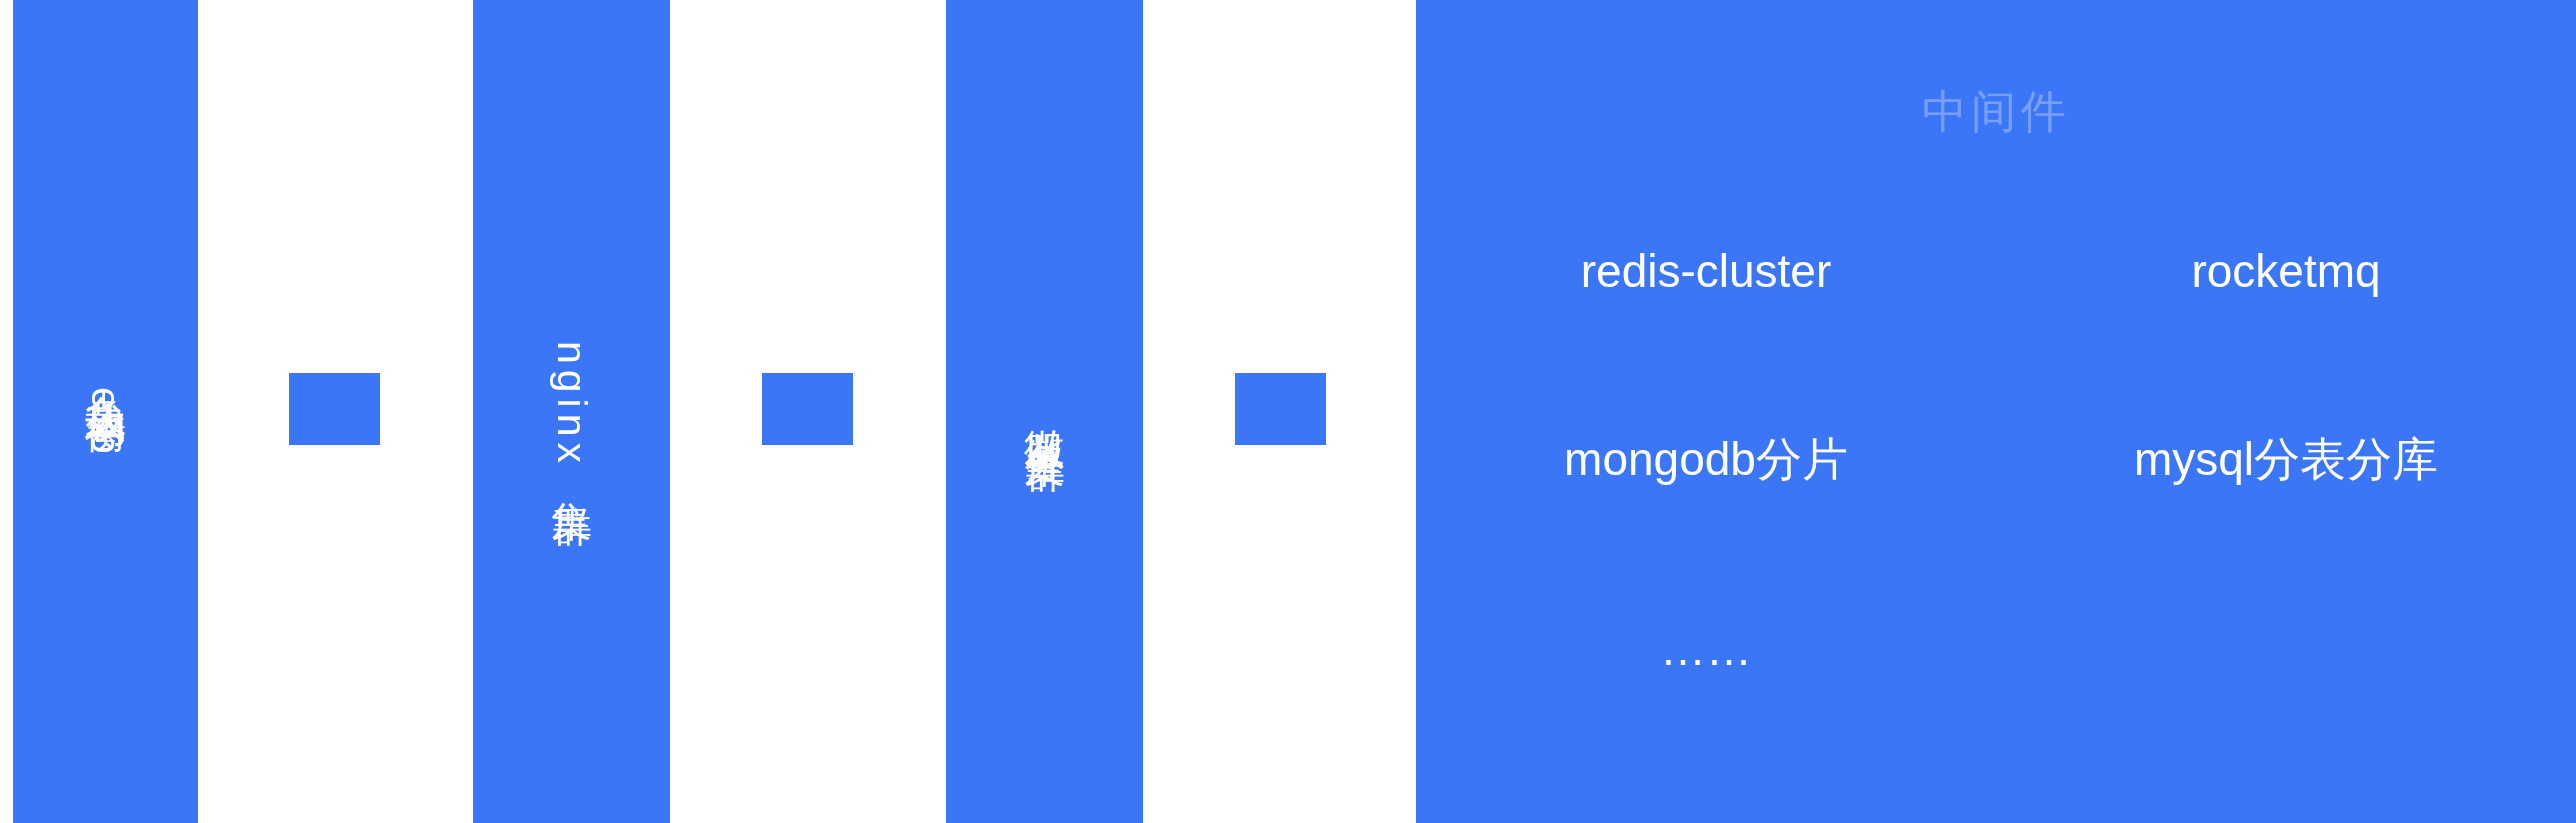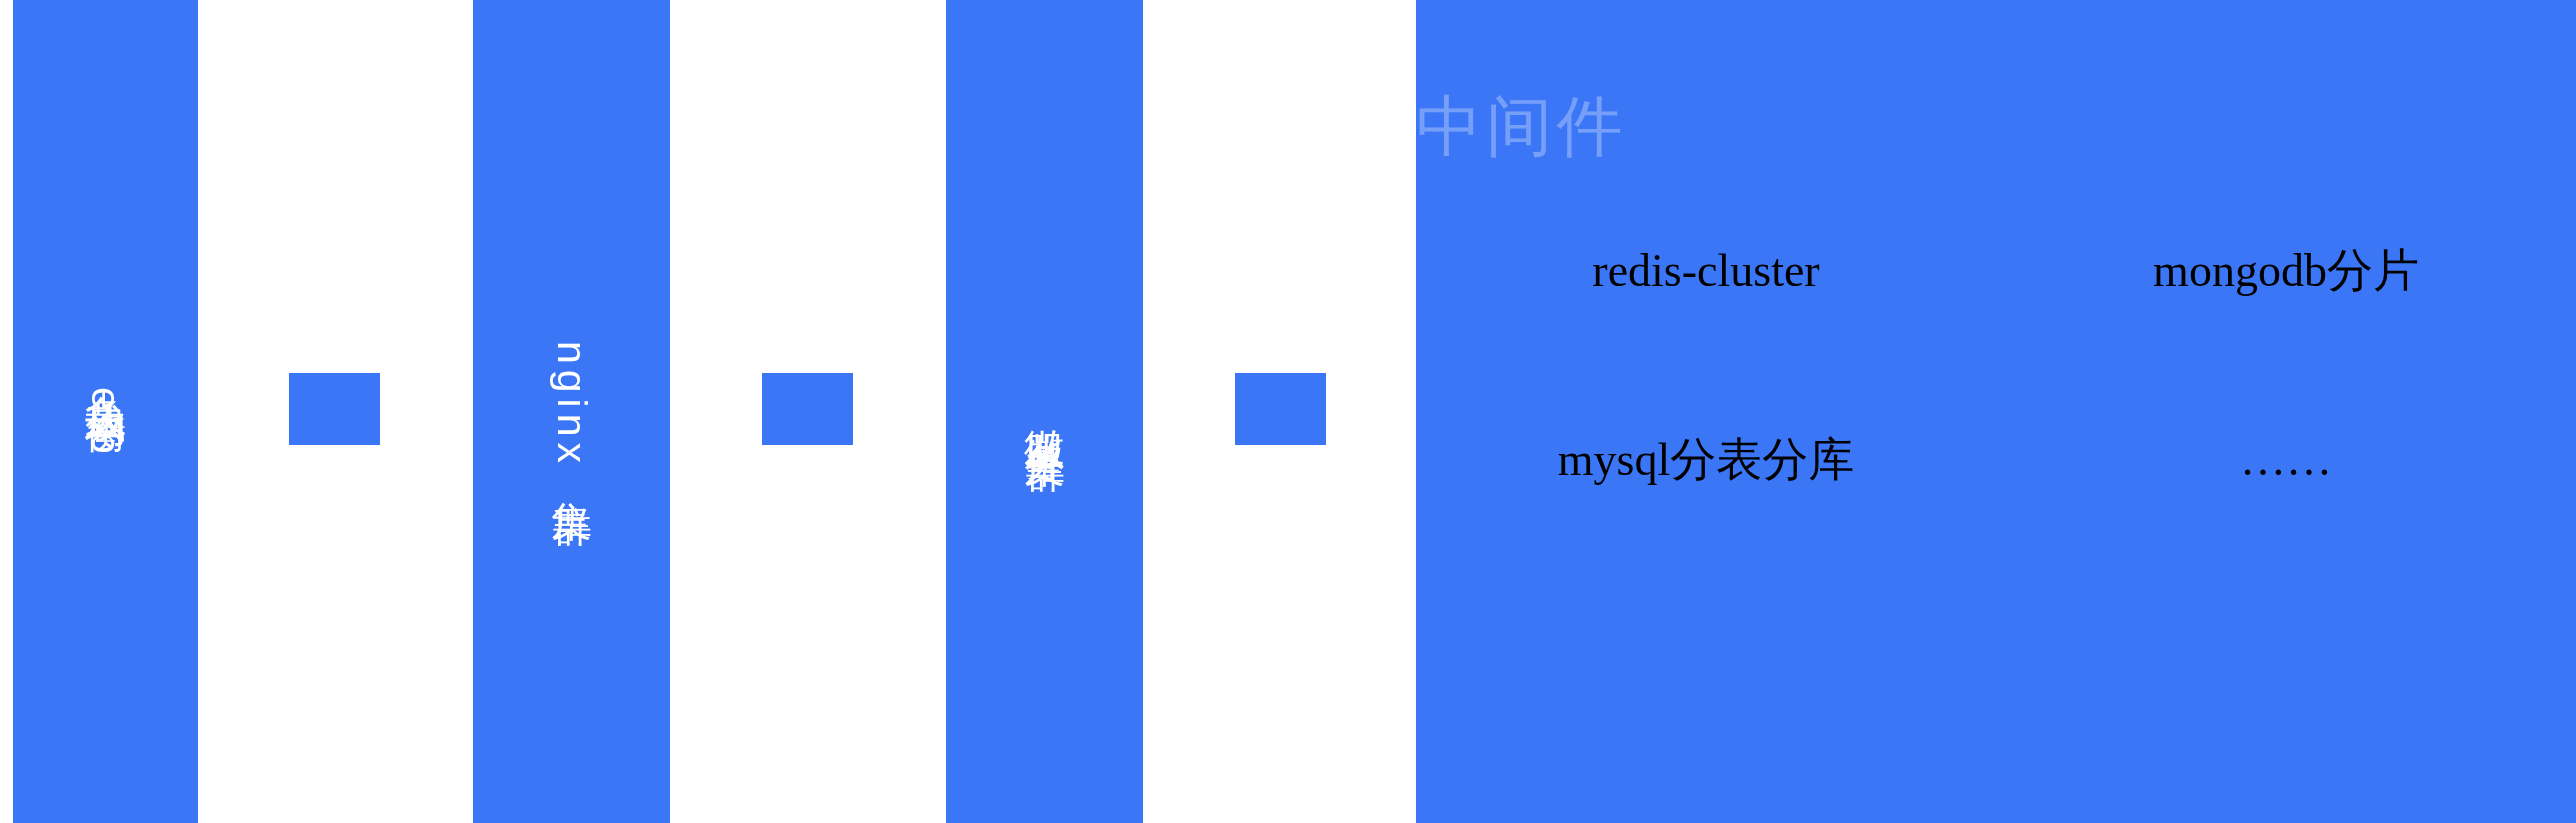--- a/index.html
+++ b/index.html
@@ -61,41 +61,41 @@
     top: 0;
     width: 1160px;
     height: 823px;
     background: var(--primary);
   }
   .panel-title {
     position: absolute;
     top: 82px;
     left: 0;
     width: 100%;
-    font-size: 66px;
+    text-align: center;
+    font-size: 45px;
     letter-spacing: 4.3px;
     color: rgba(255, 255, 255, 0.3);
   }
   .panel-grid {
     position: absolute;
     top: 176px;
     left: 0;
     right: 0;
     height: 567px;
     display: grid;
     grid-template-columns: 1fr 1fr;
     grid-template-rows: repeat(3, 1fr);
     align-items: center;
     justify-items: center;
   }
   .panel-item {
-    color: #000000;
+    color: #ffffff;
     font-size: 46px;
     white-space: nowrap;
-    font-family: Liberation Serif, serif;
   }
 </style>
 </head>
 <body>
 
 <div id="canvas">
 
   <div class="bar" id="bar-1">
     <div class="bar-label">负载均衡elb</div>
   </div>
@@ -111,20 +111,21 @@
   <div class="bar" id="bar-3">
     <div class="bar-label">微服务集群</div>
   </div>
 
   <div class="connector" id="connector-3"></div>
 
   <div class="panel">
     <div class="panel-title">中间件</div>
     <div class="panel-grid">
       <div class="panel-item">redis-cluster</div>
+      <div class="panel-item">rocketmq</div>
       <div class="panel-item">mongodb分片</div>
       <div class="panel-item">mysql分表分库</div>
       <div class="panel-item">……</div>
     </div>
   </div>
 
 </div>
 
 
 </body></html>

